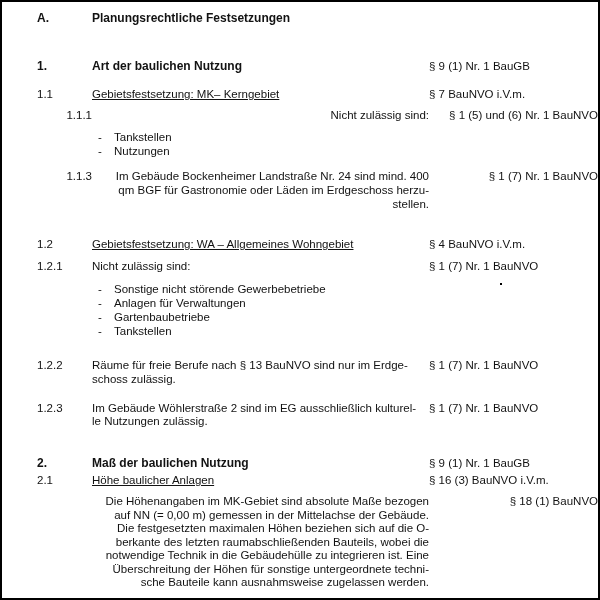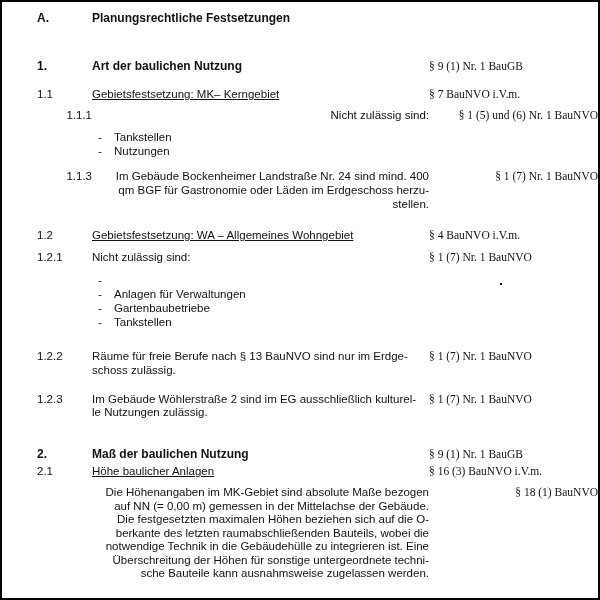--- a/index.html
+++ b/index.html
@@ -17,29 +17,29 @@
   }
   .row {
     display: grid;
     grid-template-columns: 55px 337px auto;
     padding-left: 35px;
     font-size: 11.5px;
     line-height: 13.6px;
   }
   .num  { white-space: nowrap; }
   .txt  { white-space: pre-line; }
-  .ref  { white-space: nowrap; font-family: Liberation Serif, serif; }
+  .ref  { white-space: nowrap; }
   .row.heading { font-weight: bold; font-size: 12px; }
   .row.heading .ref { font-weight: normal; font-size: 11.5px; }
   .row.titled .txt { text-decoration: underline; }
   .bullet-list { padding-top: 0; }
   .bullet-item { display: flex; line-height: 14px; }
   .bullet-item .dash { width: 16px; padding-left: 6px; box-sizing: content-box; flex: 0 0 auto; }
   
-  .mt34 { margin-top: 34px; } .mt28 { margin-top: 28px; } .mt27 { margin-top: 18px; }
+  .mt34 { margin-top: 34px; } .mt28 { margin-top: 28px; } .mt27 { margin-top: 27px; }
   .mt16 { margin-top: 4px; } .mt15 { margin-top: 15px; } .mt12 { margin-top: 12px; text-align: right; }
   .mt11 { margin-top: 21px; } .mt9  { margin-top: 9px;  } .mt8  { margin-top: 8px;  }
   .mt7  { margin-top: 7px; text-align: right;  }
   .artifact-dot {
     position: absolute;
     left: 498px;
     top: 281px;
     width: 2px;
     height: 2px;
     background: #000000;
@@ -107,20 +107,21 @@
     <div class="num">1.2.1</div>
     <div class="txt">Nicht zulässig sind:</div>
     <div class="ref">§ 1 (7) Nr. 1 BauNVO</div>
   </div>
 
   <div class="row mt9">
     <div class="num"></div>
     <div class="bullet-list">
       <div class="bullet-item">
         <span class="dash">-</span>
+        <span>Sonstige nicht störende Gewerbebetriebe</span>
       </div>
       <div class="bullet-item">
         <span class="dash">-</span>
         <span>Anlagen für Verwaltungen</span>
       </div>
       <div class="bullet-item">
         <span class="dash">-</span>
         <span>Gartenbaubetriebe</span>
       </div>
       <div class="bullet-item">

